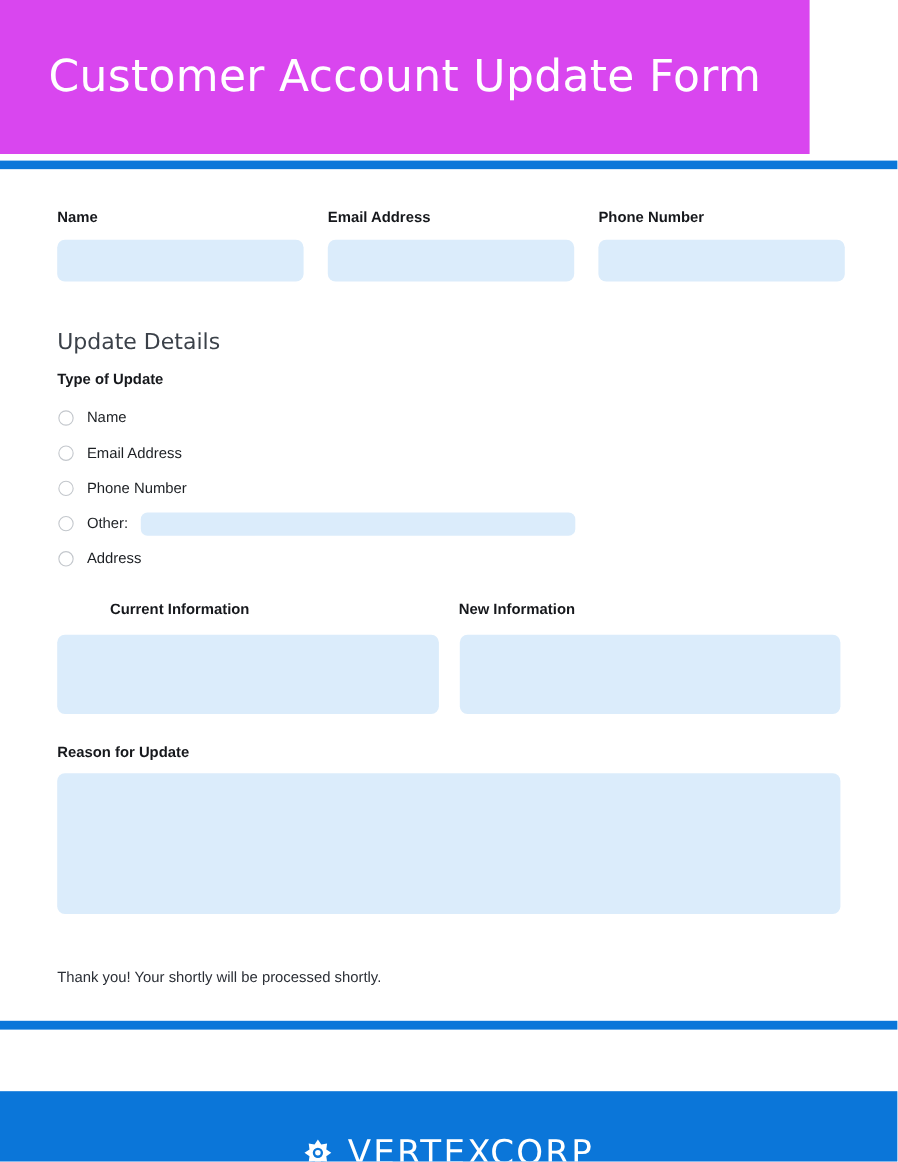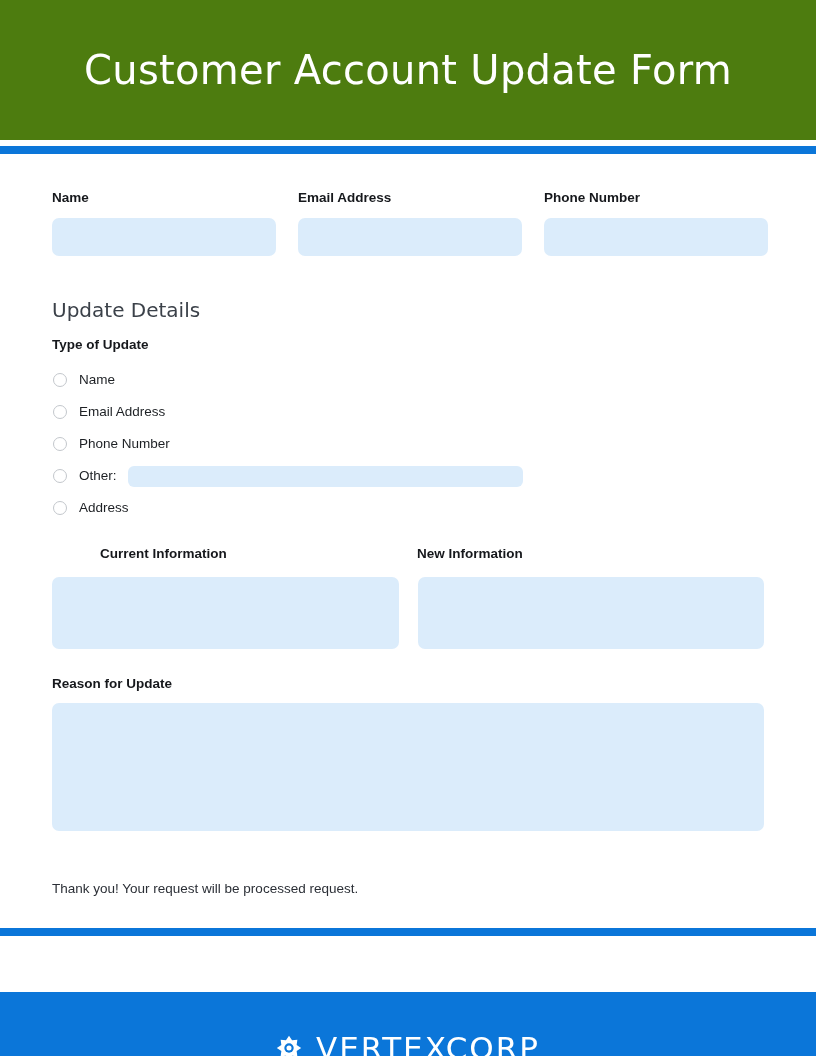--- a/index.html
+++ b/index.html
@@ -20,23 +20,23 @@
     height: 1056px;
     background: #ffffff;
     box-sizing: border-box;
   }
 
   
   .header {
     position: absolute;
     left: 0;
     top: 0;
-    width: 816px;
+    width: 736px;
     height: 140px;
-    background: #4d7c0f;
+    background: #d946ef;
     display: flex;
     align-items: center;
     justify-content: center;
   }
   .header-title {
     color: #ffffff;
     font-size: 40px;
     font-weight: 400;
     letter-spacing: 0.3px;
     line-height: 1.1;
@@ -295,21 +295,21 @@
         <div class="input-box box-left" title=""></div>
         <div class="input-box box-right" title=""></div>
       </div>
     </div>
 
     <div class="reason-block">
       <div class="field-label">Reason for Update</div>
       <div class="input-box" title=""></div>
     </div>
 
-    <div class="thanks">Thank you! Your request will be processed request.</div>
+    <div class="thanks">Thank you! Your shortly will be processed shortly.</div>
 
   </div>
 
   <div class="rule-bottom"></div>
   <div class="footer">
     <div class="footer-logo">
       <svg class="footer-mark" viewBox="0 0 64 64" aria-hidden="true">
         <path fill="#ffffff" d="M32 2 L39.5 13.2 L52.6 11.4 L50.8 24.5 L62 32 L50.8 39.5 L52.6 52.6 L39.5 50.8 L32 62 L24.5 50.8 L11.4 52.6 L13.2 39.5 L2 32 L13.2 24.5 L11.4 11.4 L24.5 13.2 Z"></path>
         <circle cx="32" cy="32" r="11.5" fill="#0b76d9"></circle>
         <circle cx="32" cy="32" r="6.2" fill="#ffffff"></circle>

